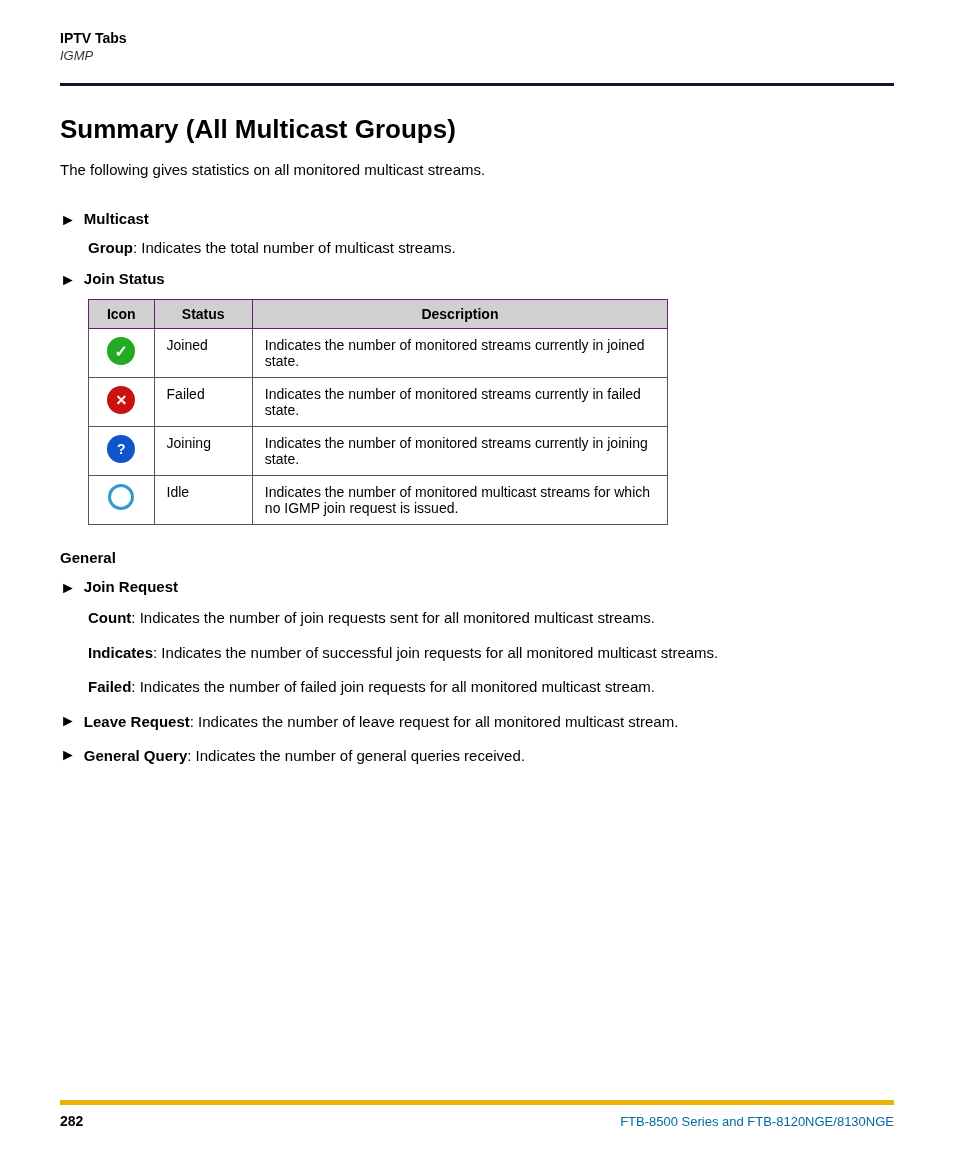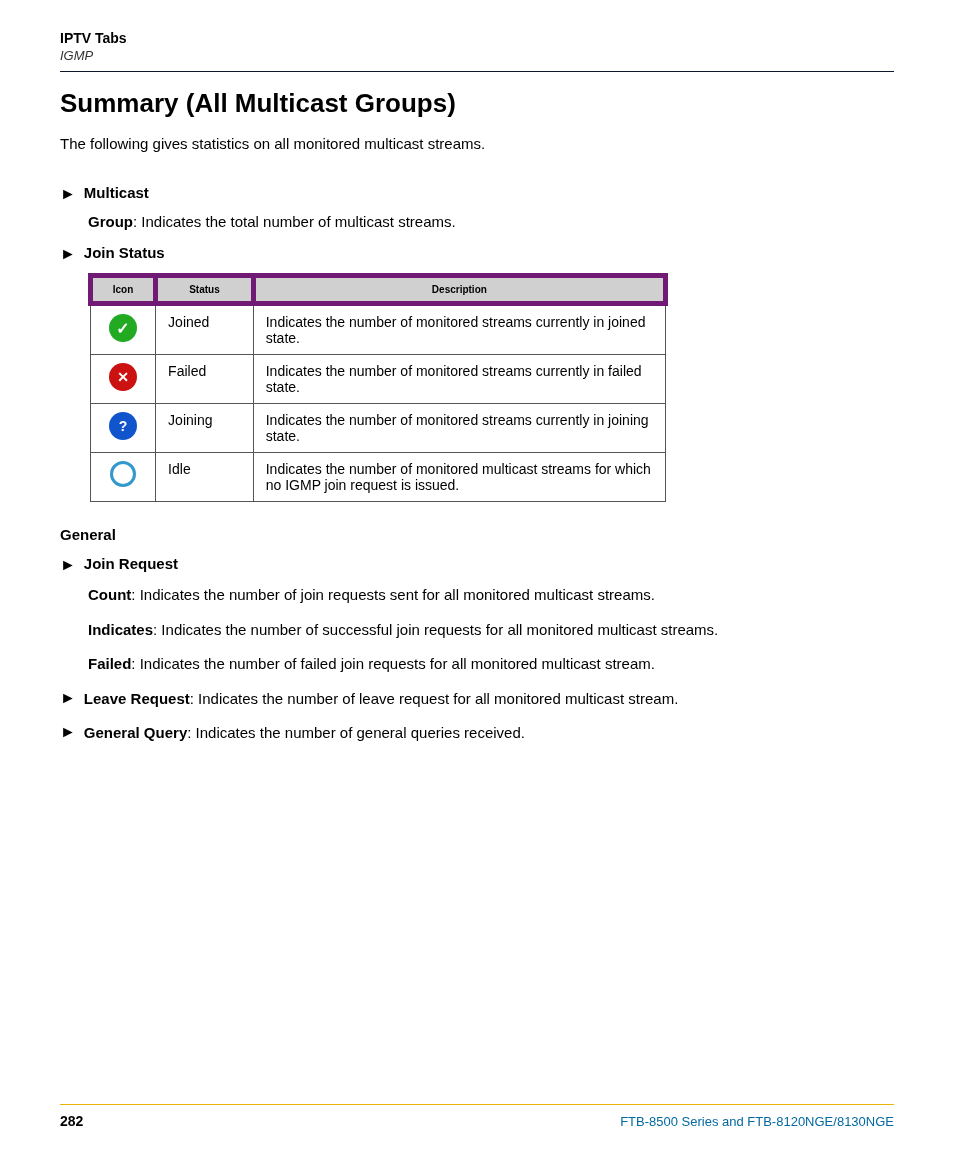--- a/index.html
+++ b/index.html
@@ -11,23 +11,23 @@
       font-size: 15px;
       color: #000000;
       position: relative;
     }
 
     .page-container {
       padding: 30px 60px 60px 60px;
     }
 
     .header-section {
-      margin-bottom: 16px;
-      padding-bottom: 8px;
-      border-bottom: 1px solid #0f172a;
+      margin-bottom: 28px;
+      padding-bottom: 20px;
+      border-bottom: 3px solid #0f172a;
     }
 
     .header-title {
       font-size: 14px;
       font-weight: bold;
       margin-bottom: 2px;
     }
 
     .header-subtitle {
       font-size: 13px;
@@ -79,24 +79,24 @@
     
     .status-table {
       width: 580px;
       border-collapse: collapse;
       margin-left: 28px;
       margin-bottom: 24px;
     }
 
     .status-table th {
       background-color: #d0d0d0;
-      border: 5px solid #701a75;
+      border: 1px solid #701a75;
       padding: 6px 12px;
       font-weight: bold;
-      font-size: 10px;
+      font-size: 14px;
       text-align: center;
     }
 
     .status-table td {
       border: 1px solid #555;
       padding: 8px 12px;
       font-size: 14px;
       vertical-align: top;
     }
 
@@ -185,21 +185,21 @@
 
     
     .page-footer {
       position: absolute;
       bottom: 30px;
       left: 60px;
       right: 60px;
       display: flex;
       justify-content: space-between;
       align-items: center;
-      border-top: 1px solid #eab308;
+      border-top: 5px solid #eab308;
       padding-top: 8px;
     }
 
     .page-number {
       font-weight: bold;
       font-size: 14px;
     }
 
     .footer-product {
       font-size: 13px;

